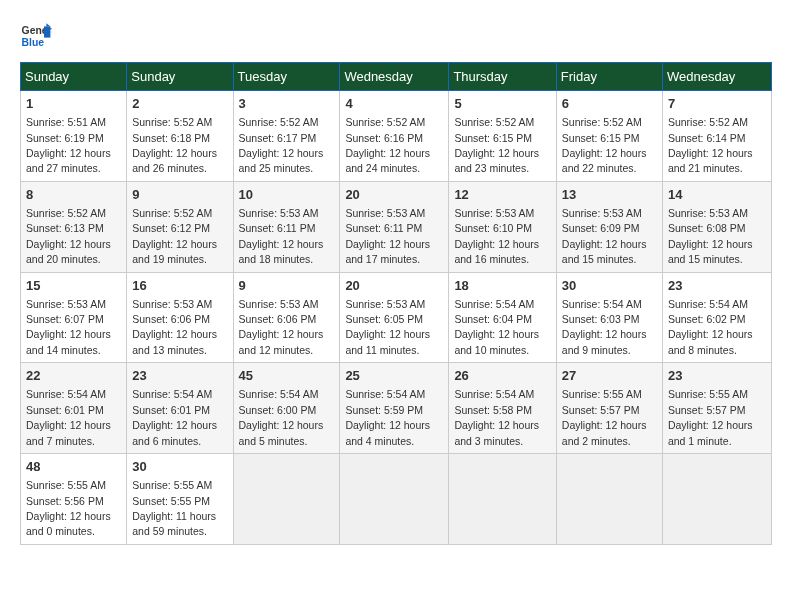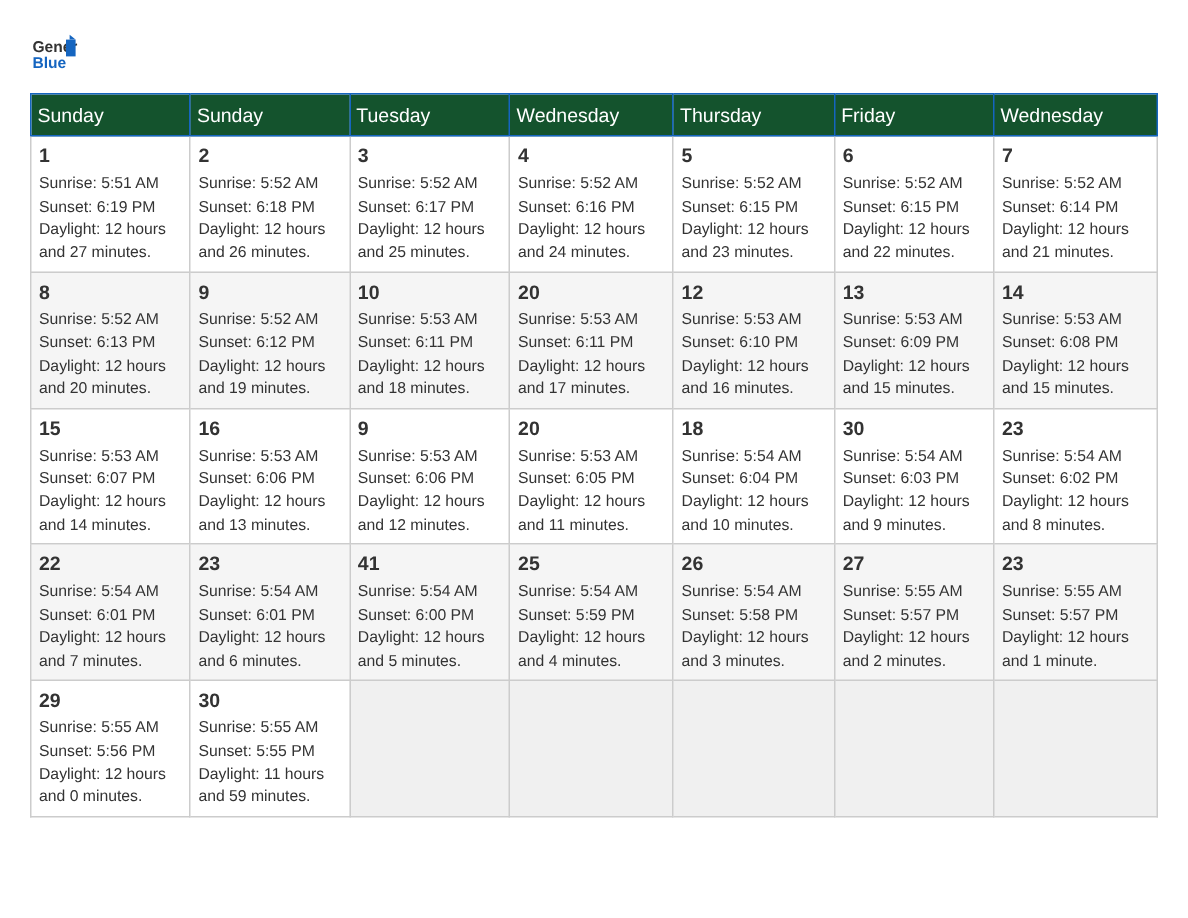--- a/index.html
+++ b/index.html
@@ -205,21 +205,21 @@
       </tr>
       <tr>
         <td><span class="day-num">22</span><span class="day-info" style="white-space: pre-line;">Sunrise: 5:54 AM
 Sunset: 6:01 PM
 Daylight: 12 hours
 and 7 minutes.</span></td>
         <td><span class="day-num">23</span><span class="day-info" style="white-space: pre-line;">Sunrise: 5:54 AM
 Sunset: 6:01 PM
 Daylight: 12 hours
 and 6 minutes.</span></td>
-        <td><span class="day-num">41</span><span class="day-info" style="white-space: pre-line;">Sunrise: 5:54 AM
+        <td><span class="day-num">45</span><span class="day-info" style="white-space: pre-line;">Sunrise: 5:54 AM
 Sunset: 6:00 PM
 Daylight: 12 hours
 and 5 minutes.</span></td>
         <td><span class="day-num">25</span><span class="day-info" style="white-space: pre-line;">Sunrise: 5:54 AM
 Sunset: 5:59 PM
 Daylight: 12 hours
 and 4 minutes.</span></td>
         <td><span class="day-num">26</span><span class="day-info" style="white-space: pre-line;">Sunrise: 5:54 AM
 Sunset: 5:58 PM
 Daylight: 12 hours
@@ -227,21 +227,21 @@
         <td><span class="day-num">27</span><span class="day-info" style="white-space: pre-line;">Sunrise: 5:55 AM
 Sunset: 5:57 PM
 Daylight: 12 hours
 and 2 minutes.</span></td>
         <td><span class="day-num">23</span><span class="day-info" style="white-space: pre-line;">Sunrise: 5:55 AM
 Sunset: 5:57 PM
 Daylight: 12 hours
 and 1 minute.</span></td>
       </tr>
       <tr>
-        <td><span class="day-num">29</span><span class="day-info" style="white-space: pre-line;">Sunrise: 5:55 AM
+        <td><span class="day-num">48</span><span class="day-info" style="white-space: pre-line;">Sunrise: 5:55 AM
 Sunset: 5:56 PM
 Daylight: 12 hours
 and 0 minutes.</span></td>
         <td><span class="day-num">30</span><span class="day-info" style="white-space: pre-line;">Sunrise: 5:55 AM
 Sunset: 5:55 PM
 Daylight: 11 hours
 and 59 minutes.</span></td>
         <td class="empty"></td>
         <td class="empty"></td>
         <td class="empty"></td>

